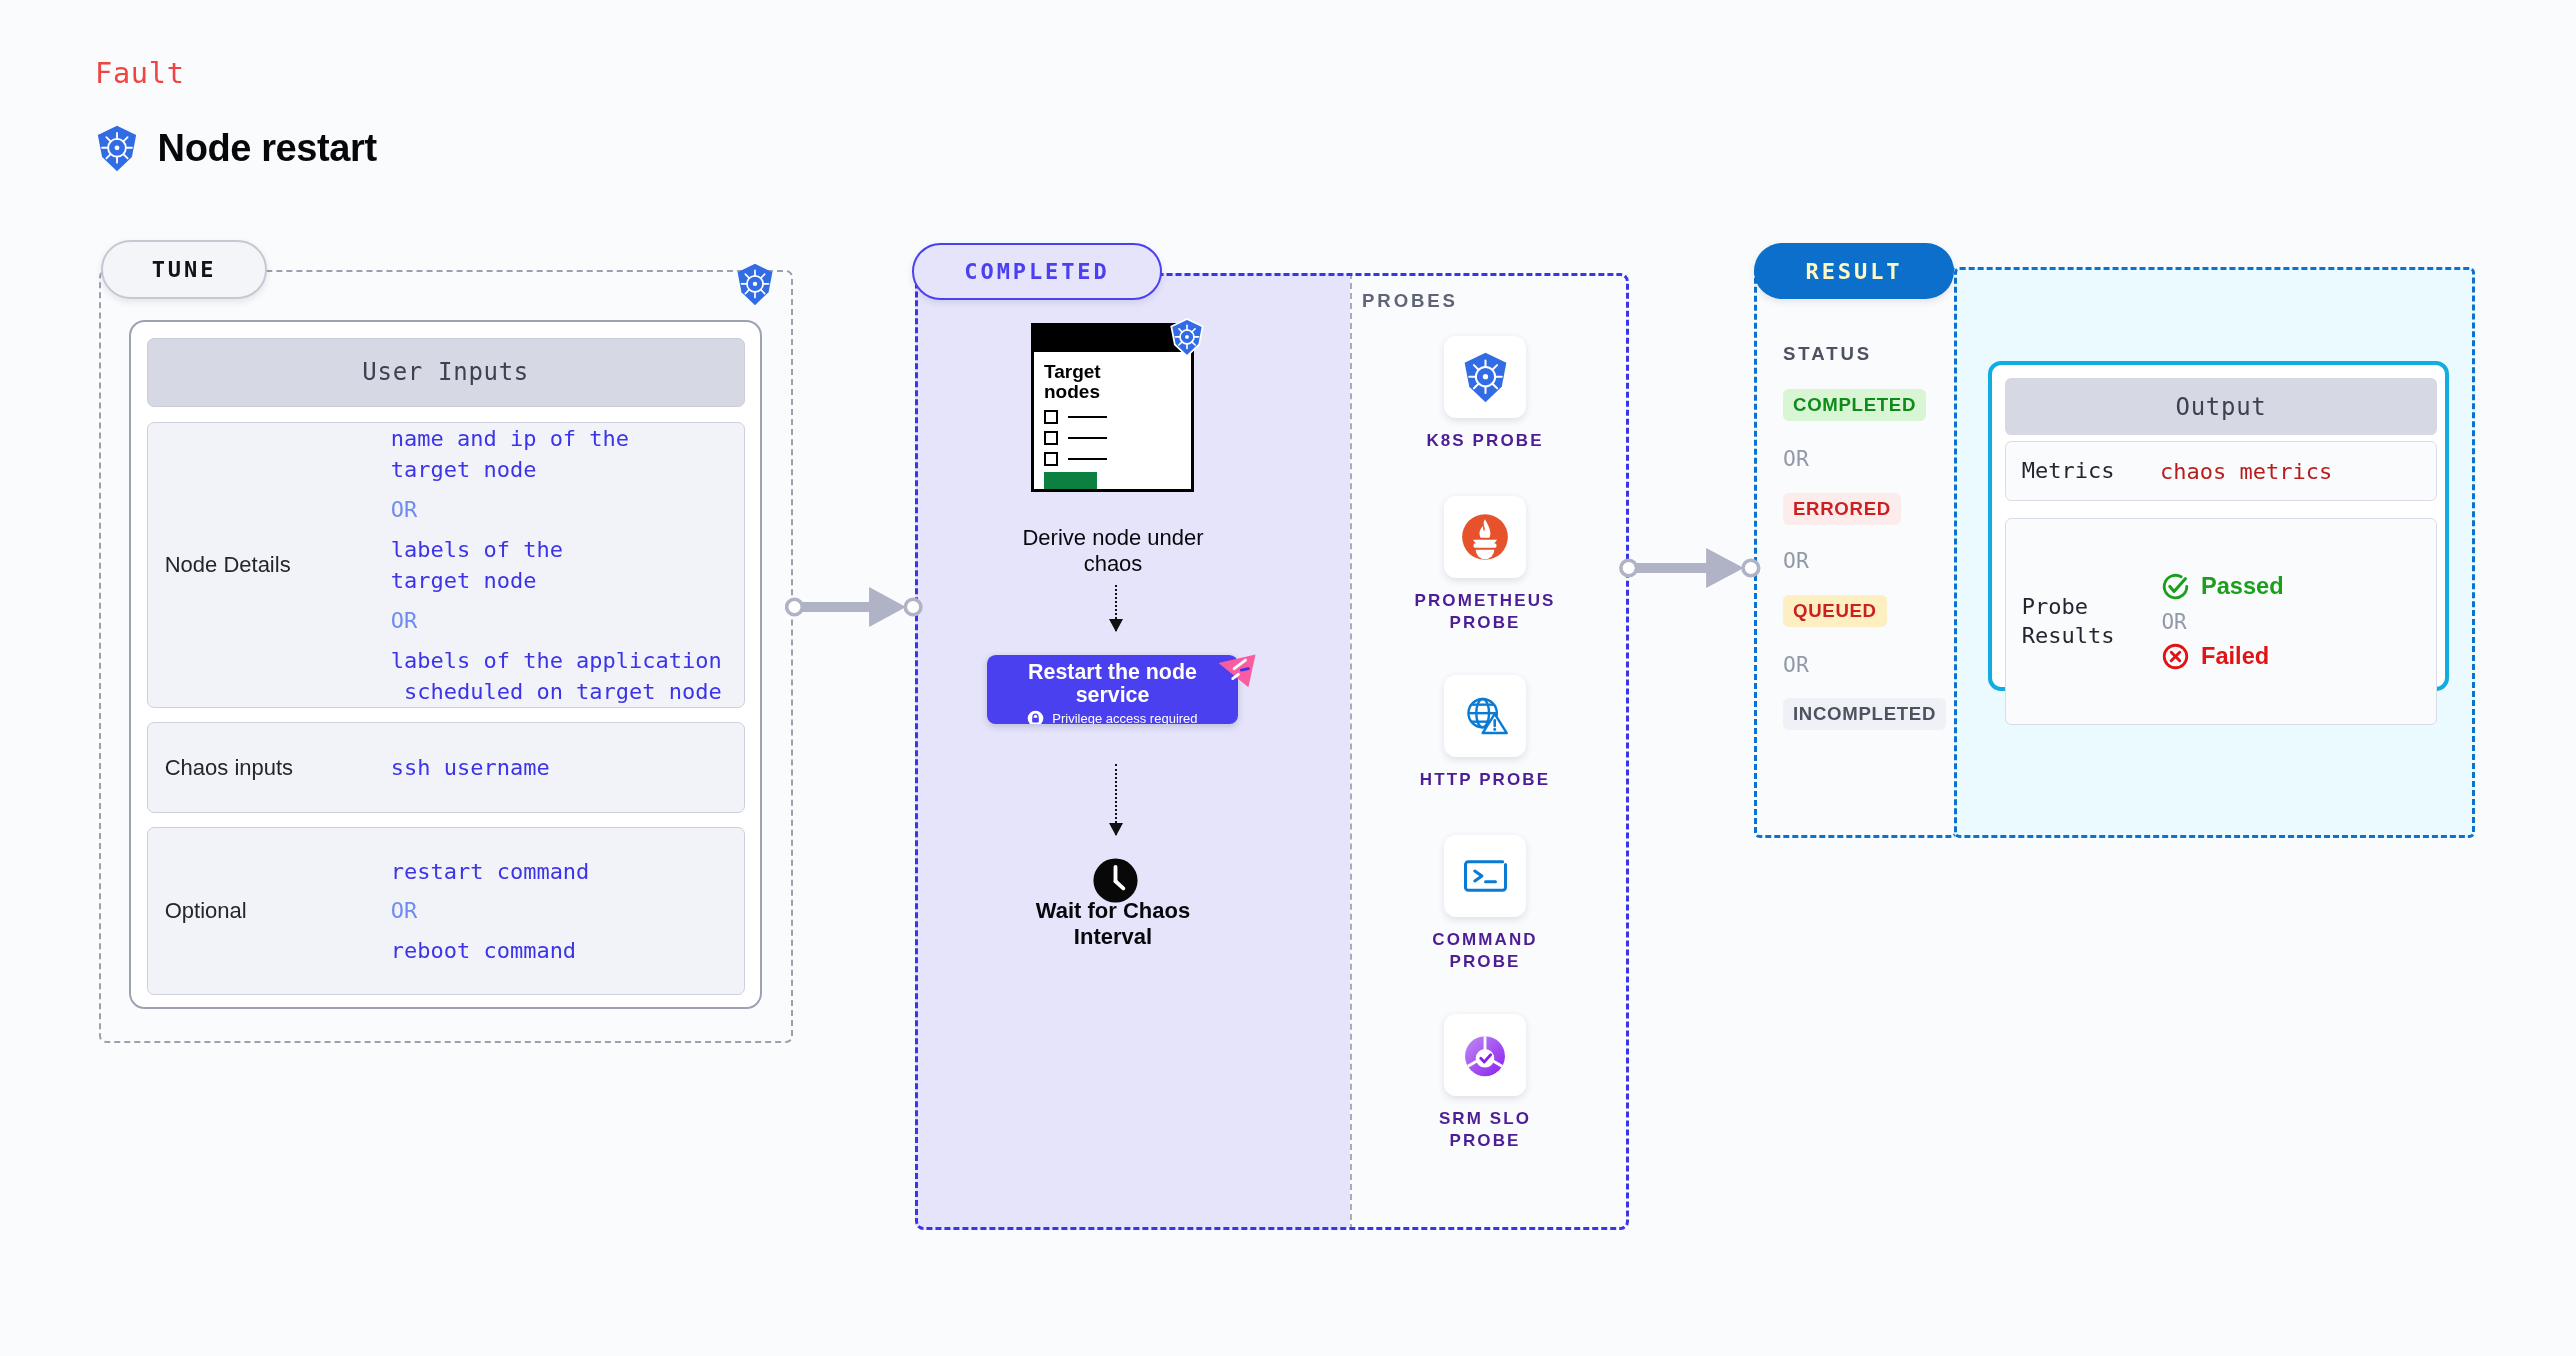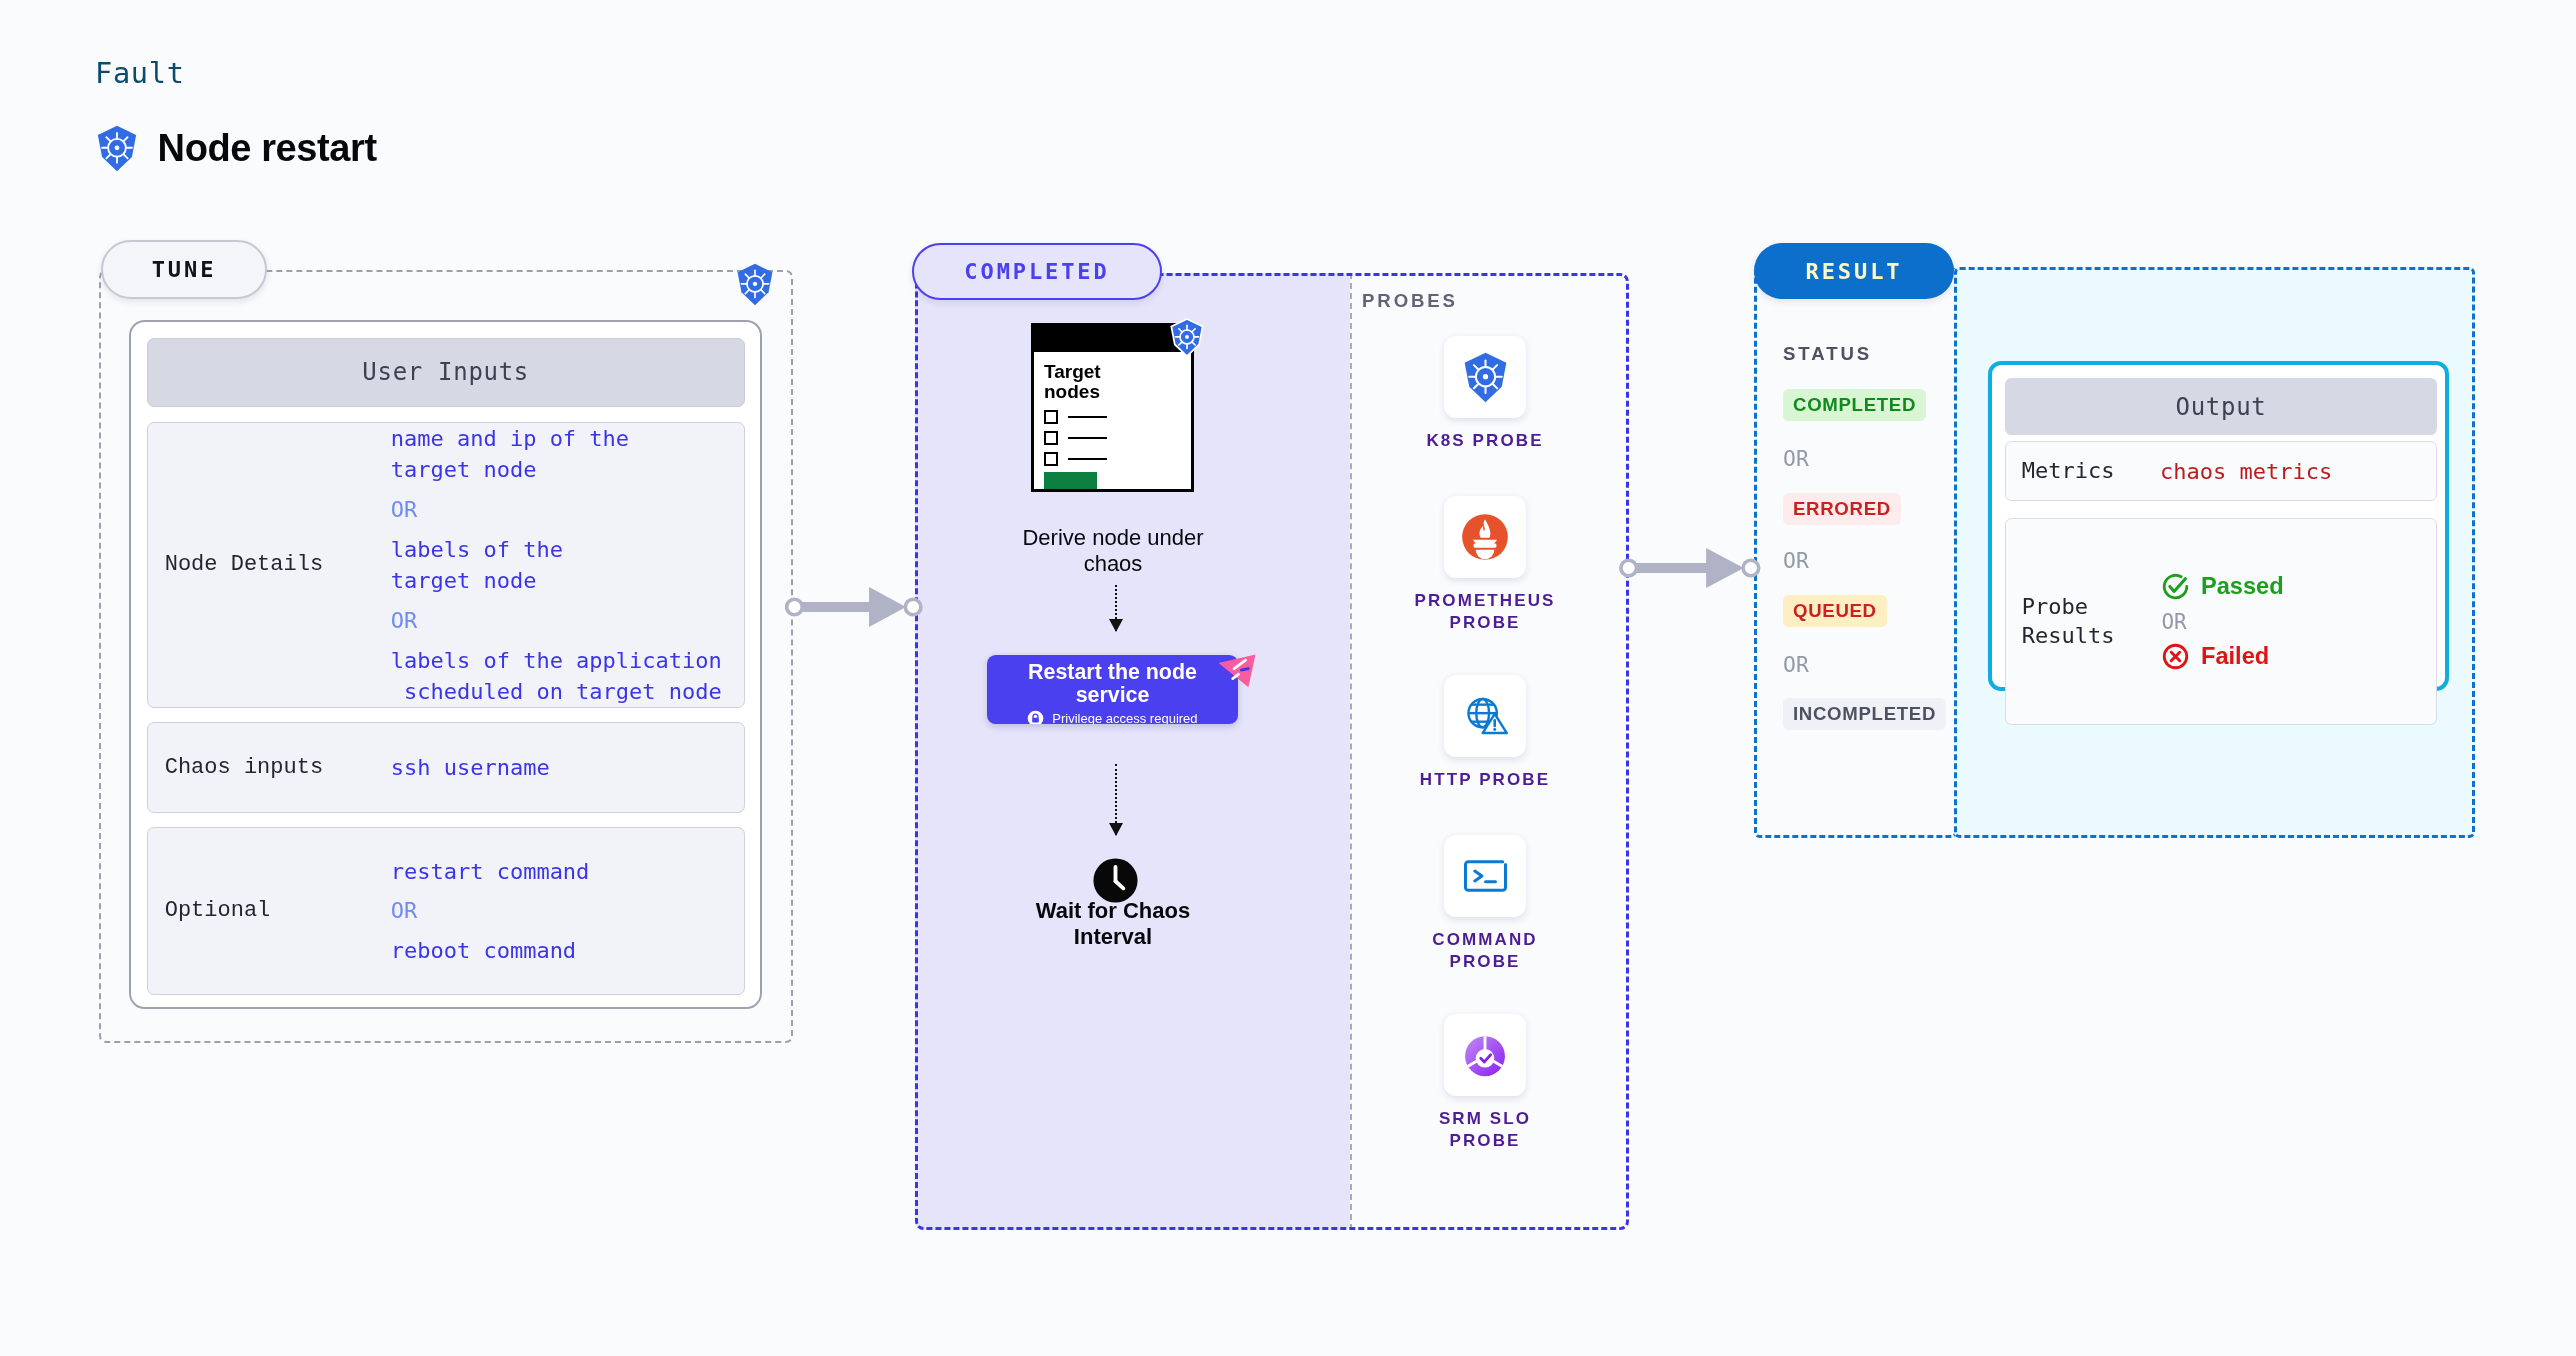--- a/index.html
+++ b/index.html
@@ -9,21 +9,21 @@
     font-family: "Liberation Sans", sans-serif;
     position: relative;
     overflow: hidden;
   }
   .mono { font-family: "DejaVu Sans Mono", "Liberation Mono", monospace; }
 
   
   #fault-label {
     position: absolute; left: 95px; top: 56px;
     font-family: "DejaVu Sans Mono", monospace;
-    font-size: 28.6px; color: #0c4a6e; letter-spacing: 0.7px;
+    font-size: 28.6px; color: #ef4444; letter-spacing: 0.7px;
   }
   #fault-title-row {
     position: absolute; left: 95px; top: 125px;
     display: flex; align-items: center; gap: 18.6px;
   }
   #fault-title {
     font-size: 38px; font-weight: bold; color: #07080b;
     letter-spacing: -0.4px;
   }
   .k8s-badge { display:block; }
@@ -64,21 +64,21 @@
     font-family: "DejaVu Sans Mono", monospace;
     font-size: 24px; color: #3d4150; letter-spacing: 0.7px;
   }
   .input-row {
     position: absolute; left: 15.7px; width: 598px;
     background: #f2f3f8; border: 0.7px solid #ccd0dd; border-radius: 7.1px;
     display: flex; align-items: center;
   }
   .input-row .label {
     width: 243px; flex: none; padding-left: 17px;
-    font-family: Liberation Mono, monospace;
+    font-family: Liberation Sans, sans-serif;
     font-size: 22px; color: #23262f; line-height: 1.25;
   }
   .input-row .values {
     flex: 1; font-family: "DejaVu Sans Mono", monospace;
     font-size: 22px; color: #3b34e8; line-height: 1.42;
   }
   .input-row .values .or { color: #6f8cf0; display:block; margin: 8.6px 0; }
   .input-row .values .v { display:block; white-space: pre; }
   #row-node     { top: 100px;  height: 286px; }
   #row-chaos    { top: 400px;  height: 91px; }

